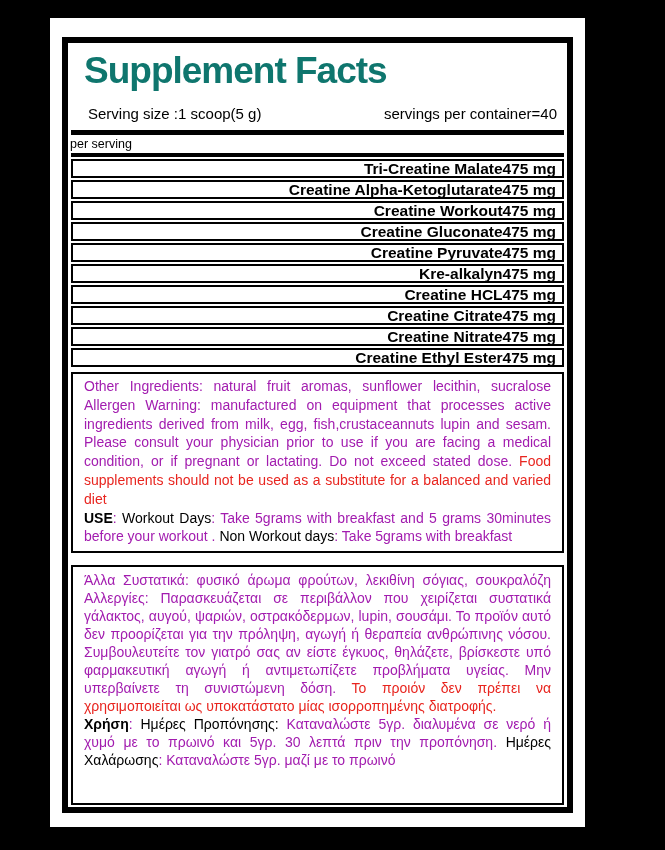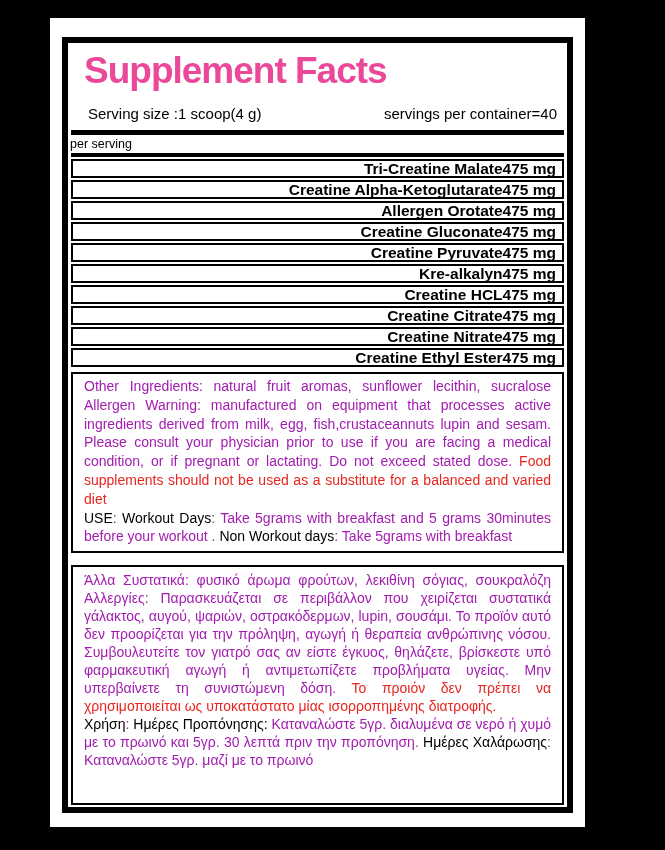--- a/index.html
+++ b/index.html
@@ -39,21 +39,21 @@
     display: flex;
     flex-direction: column;
     overflow: hidden;
   }
   .panel-title {
     margin: 8px 0 0 14px;
     font-size: 37px;
     line-height: 40px;
     font-weight: bold;
     letter-spacing: -1px;
-    color: #ec4899;
+    color: #0f766e;
   }
   .serving-row {
     display: flex;
     justify-content: space-between;
     align-items: baseline;
     margin-top: 14px;
     padding: 0 8px 0 18px;
     font-size: 15px;
     line-height: 18px;
     color: #000000;
@@ -106,54 +106,54 @@
     margin-top: 12px;
     margin-bottom: 2px;
     font-size: 14px;
     line-height: 18px;
     flex: 1 1 auto;
     overflow: hidden;
     padding-top: 4px;
   }
   .seg-normal { color: #a21caf; }
   .seg-red { color: var(--warning-red, #e8251f); }
-  .seg-bold { font-weight: normal; color: #000000; }
+  .seg-bold { font-weight: bold; color: #000000; }
   .seg-underline { color: #000000; }
 </style>
 </head>
 <body>
 
 <div class="canvas">
   <div class="sheet">
     <div class="frame">
 
       <div class="panel-title">Supplement Facts</div>
 
       <div class="serving-row">
-        <span>Serving size :1 scoop(4 g)</span>
+        <span>Serving size :1 scoop(5 g)</span>
         <span>servings per container=40</span>
       </div>
 
       <div class="divider-thick"></div>
 
       <div class="col-header-band">per serving</div>
 
       <div class="divider-thick thin4"></div>
 
       <div class="ing-table" id="ing-table">
           <div class="ing-row">
             <span>Tri-Creatine Malate</span>
             <span>475 mg</span>
           </div>
           <div class="ing-row">
             <span>Creatine Alpha-Ketoglutarate</span>
             <span>475 mg</span>
           </div>
           <div class="ing-row">
-            <span>Allergen Orotate</span>
+            <span>Creatine Workout</span>
             <span>475 mg</span>
           </div>
           <div class="ing-row">
             <span>Creatine Gluconate</span>
             <span>475 mg</span>
           </div>
           <div class="ing-row">
             <span>Creatine Pyruvate</span>
             <span>475 mg</span>
           </div>

